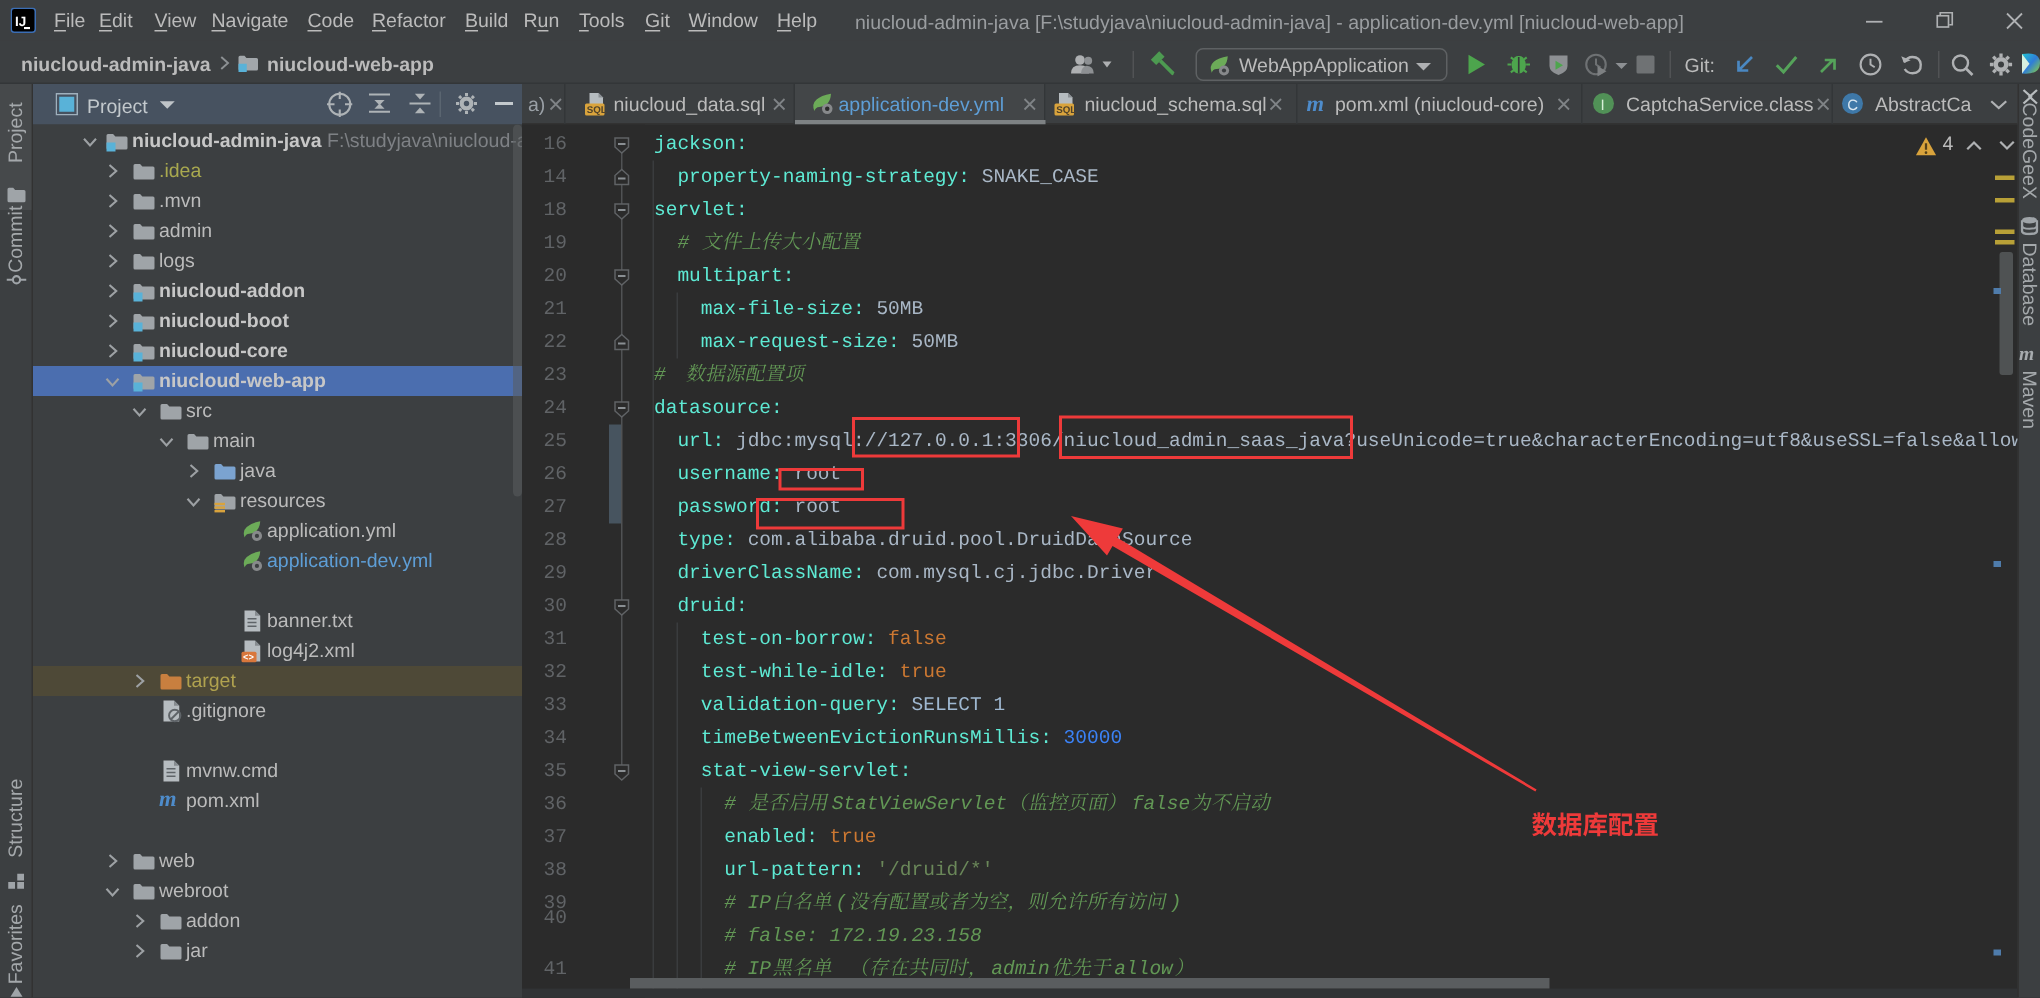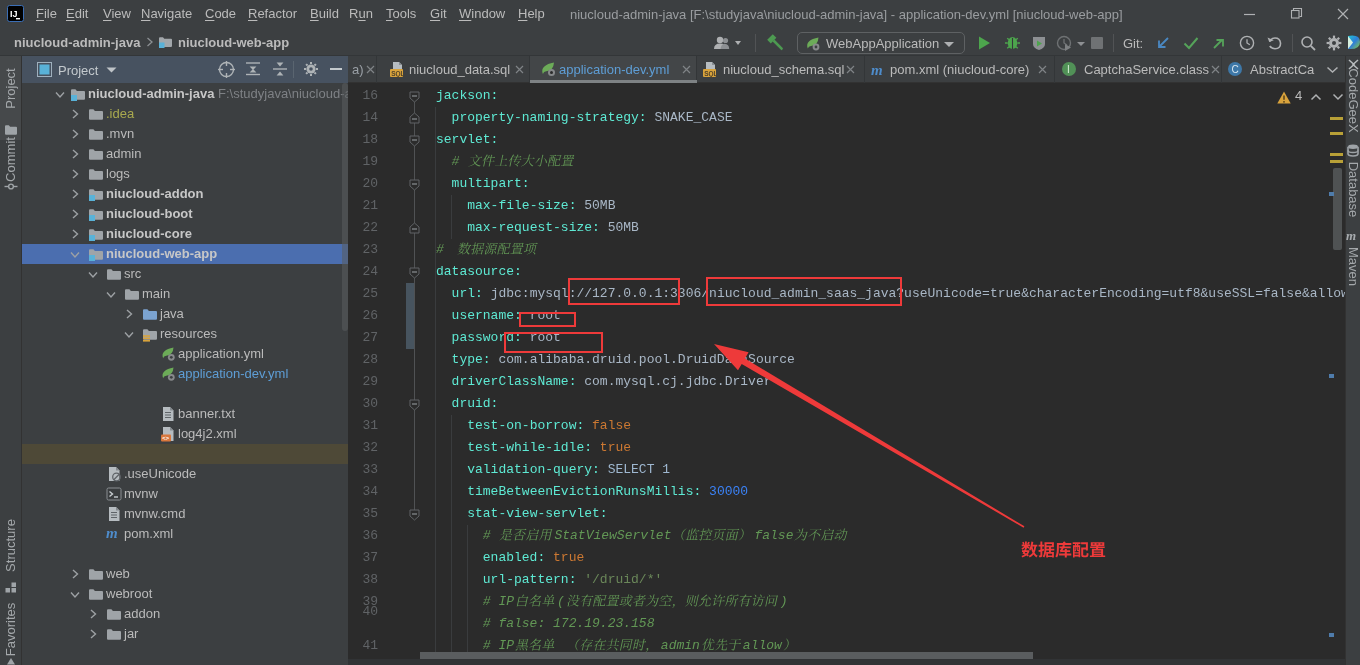--- a/index.html
+++ b/index.html
@@ -472,36 +472,37 @@
 <div class="row" style="top:341px">
         <svg class="ric" style="left:138px" width="16" height="16">
           <path d="M3 1 h7 l3.5 3.5 V15 H3z" fill="#b6bcc0"></path>
           <path d="M10 1 l3.5 3.5 H10z" fill="#868b8f"></path>
           <rect x="1" y="8.5" width="10" height="7" rx="1" fill="#d9773c"></rect>
           <text x="2" y="14" font-size="6" font-weight="bold" fill="#fff" font-family="Liberation Mono">&lt;&gt;</text>
         </svg>
         <div class="abs" style="left:156px">log4j2.xml</div>
       </div>
 <div class="abs" style="left:0;top:361px;width:326px;height:20px;background:#4e4937"></div>
+<div class="row" style="top:361px">
+        <svg class="ric" style="left:66px;top:5px" width="10" height="10">
+          <path d="M3 1 L7.5 5 L3 9" fill="none" stroke="#9da1a4" stroke-width="1.4"></path>
+        </svg>
+        <svg class="ric" style="left:84px" width="16" height="16">
+          <path d="M1 4.3 q0-1 1-1 h3.4 l1.5 1.7 h7.1 q1 0 1 1 v6.7 q0 1-1 1 h-12 q-1 0-1-1z" fill="#c87f3f"></path>
+        </svg>
+        <div class="abs" style="left:102px"><span style="color:#b0a24f">target</span></div>
+      </div>
 <div class="row" style="top:381px">
         <svg class="ric" style="left:84px" width="16" height="16">
           <path d="M3 1 h7 l3.5 3.5 V15 H3z" fill="#b6bcc0"></path>
           <path d="M10 1 l3.5 3.5 H10z" fill="#868b8f"></path>
           <circle cx="10.5" cy="11" r="3.8" fill="none" stroke="#5f6468" stroke-width="1.3"></circle>
           <line x1="7.8" y1="13.7" x2="13.2" y2="8.3" stroke="#5f6468" stroke-width="1.3"></line>
         </svg>
-        <div class="abs" style="left:102px">.useUnicode</div>
-      </div>
-<div class="row" style="top:401px">
-        <svg class="ric" style="left:84px" width="16" height="16">
-          <rect x="1" y="2" width="14" height="12" rx="1.5" fill="#3a3d3f" stroke="#8a8f93"></rect>
-          <path d="M3.5 5.5 l3 2.5 -3 2.5" fill="none" stroke="#c8cdd1" stroke-width="1.4"></path>
-          <line x1="8" y1="11" x2="12" y2="11" stroke="#c8cdd1" stroke-width="1.4"></line>
-        </svg>
-        <div class="abs" style="left:102px">mvnw</div>
+        <div class="abs" style="left:102px">.gitignore</div>
       </div>
 <div class="row" style="top:421px">
         <svg class="ric" style="left:84px" width="16" height="16">
           <path d="M3 1 h7 l3.5 3.5 V15 H3z" fill="#b6bcc0"></path>
           <path d="M10 1 l3.5 3.5 H10z" fill="#868b8f"></path>
           <g stroke="#5f6468" stroke-width="1">
             <line x1="5" y1="6.5" x2="11" y2="6.5"></line>
             <line x1="5" y1="9" x2="11" y2="9"></line>
             <line x1="5" y1="11.5" x2="11" y2="11.5"></line>
           </g>

